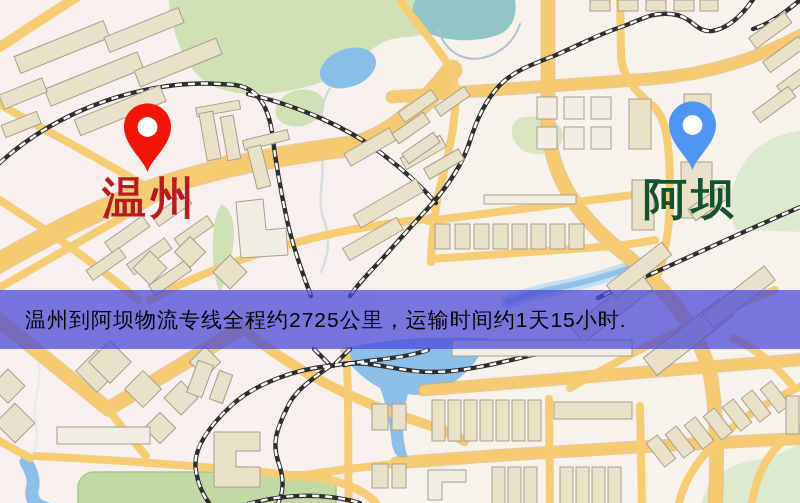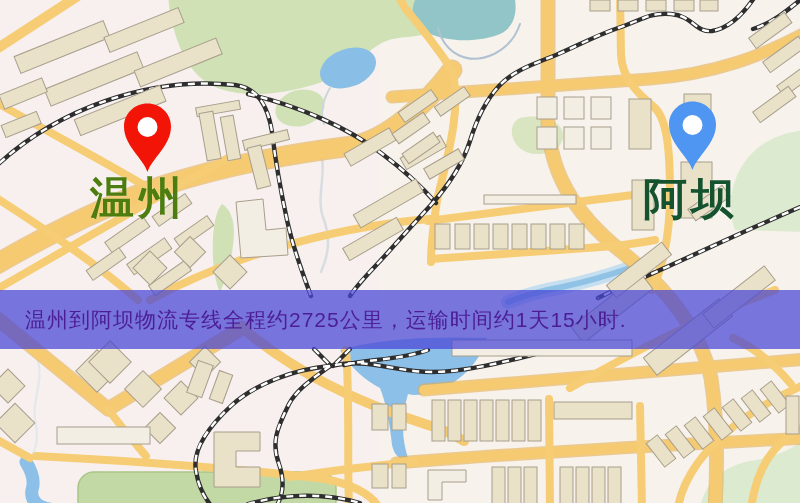--- a/index.html
+++ b/index.html
@@ -12,27 +12,27 @@
   .rail-base{fill:none;stroke:#2e2e2e;stroke-width:4.4;stroke-linecap:round;}
   .rail-dash{fill:none;stroke:#ffffff;stroke-width:2.4;stroke-dasharray:7 6;}
   .b{fill:#e9e1c8;stroke:#a89e8c;stroke-width:1;}
   .bw{fill:#f3eee3;stroke:#a89e8c;stroke-width:1;}
   .green{fill:#cfe1b5;stroke:none;}
   .green-lt{fill:#dcead0;}
   .stream{fill:none;stroke-linecap:round;}
   .pin-label{position:absolute;font-family:"DejaVu Serif","Liberation Serif",serif;
              font-weight:bold;font-size:44px;line-height:1;letter-spacing:4px;
              text-shadow:0 0 2px rgba(255,255,255,.35);white-space:nowrap;}
-  #origin-label{left:90px;top:176px;color:#4d7c0f;}
+  #origin-label{left:102px;top:176px;color:#b91c1c;}
   #dest-label{left:643px;top:177px;color:#14532d;}
   .pin{position:absolute;width:57px;height:74px;}
   #origin-pin{left:119px;top:101px;}
   #dest-pin{left:664px;top:99px;}
   #route-banner{position:absolute;left:0;top:290px;width:800px;height:59px;
-                background:rgba(72,70,214,0.73);color:#4c1d95;font-size:21px;
+                background:rgba(72,70,214,0.73);color:#000000;font-size:21px;
                 line-height:59px;padding-left:25px;box-sizing:border-box;
                 letter-spacing:1px;white-space:nowrap;}
 </style>
 </head>
 <body>
 
 <div id="stage">
 
   <svg id="map-svg" width="800" height="503" viewBox="0 0 800 503">
     <defs>

